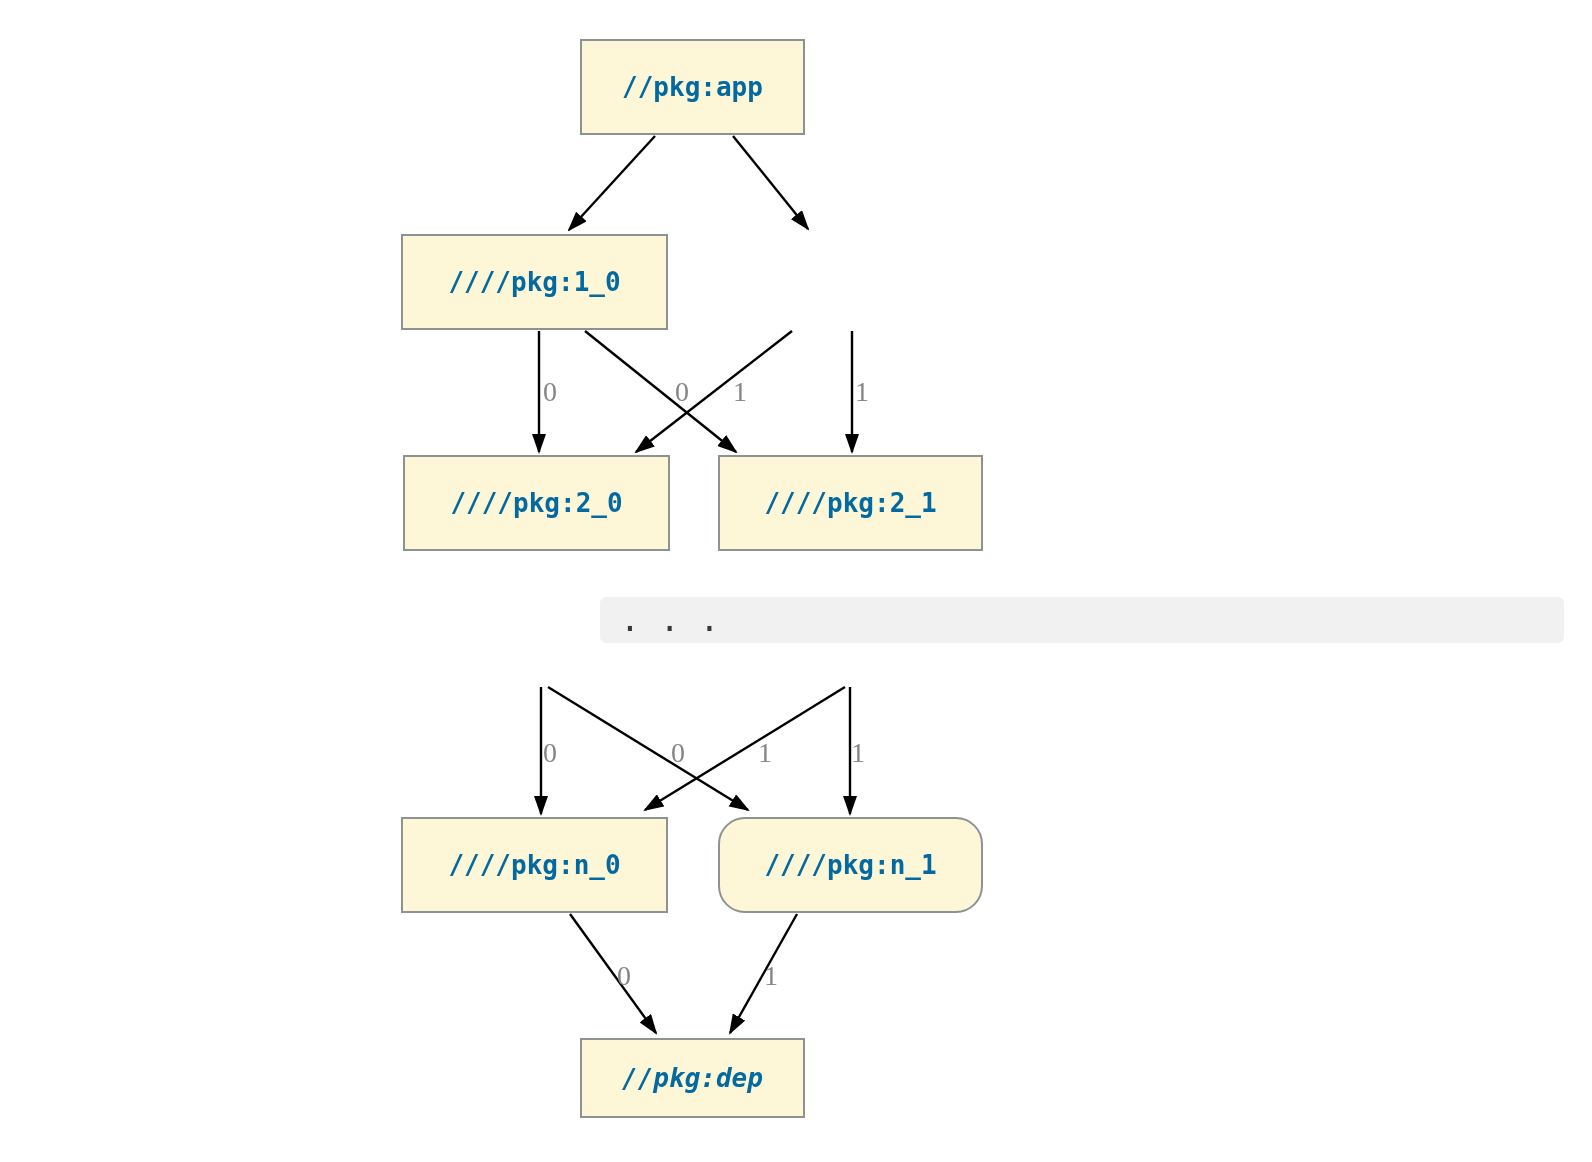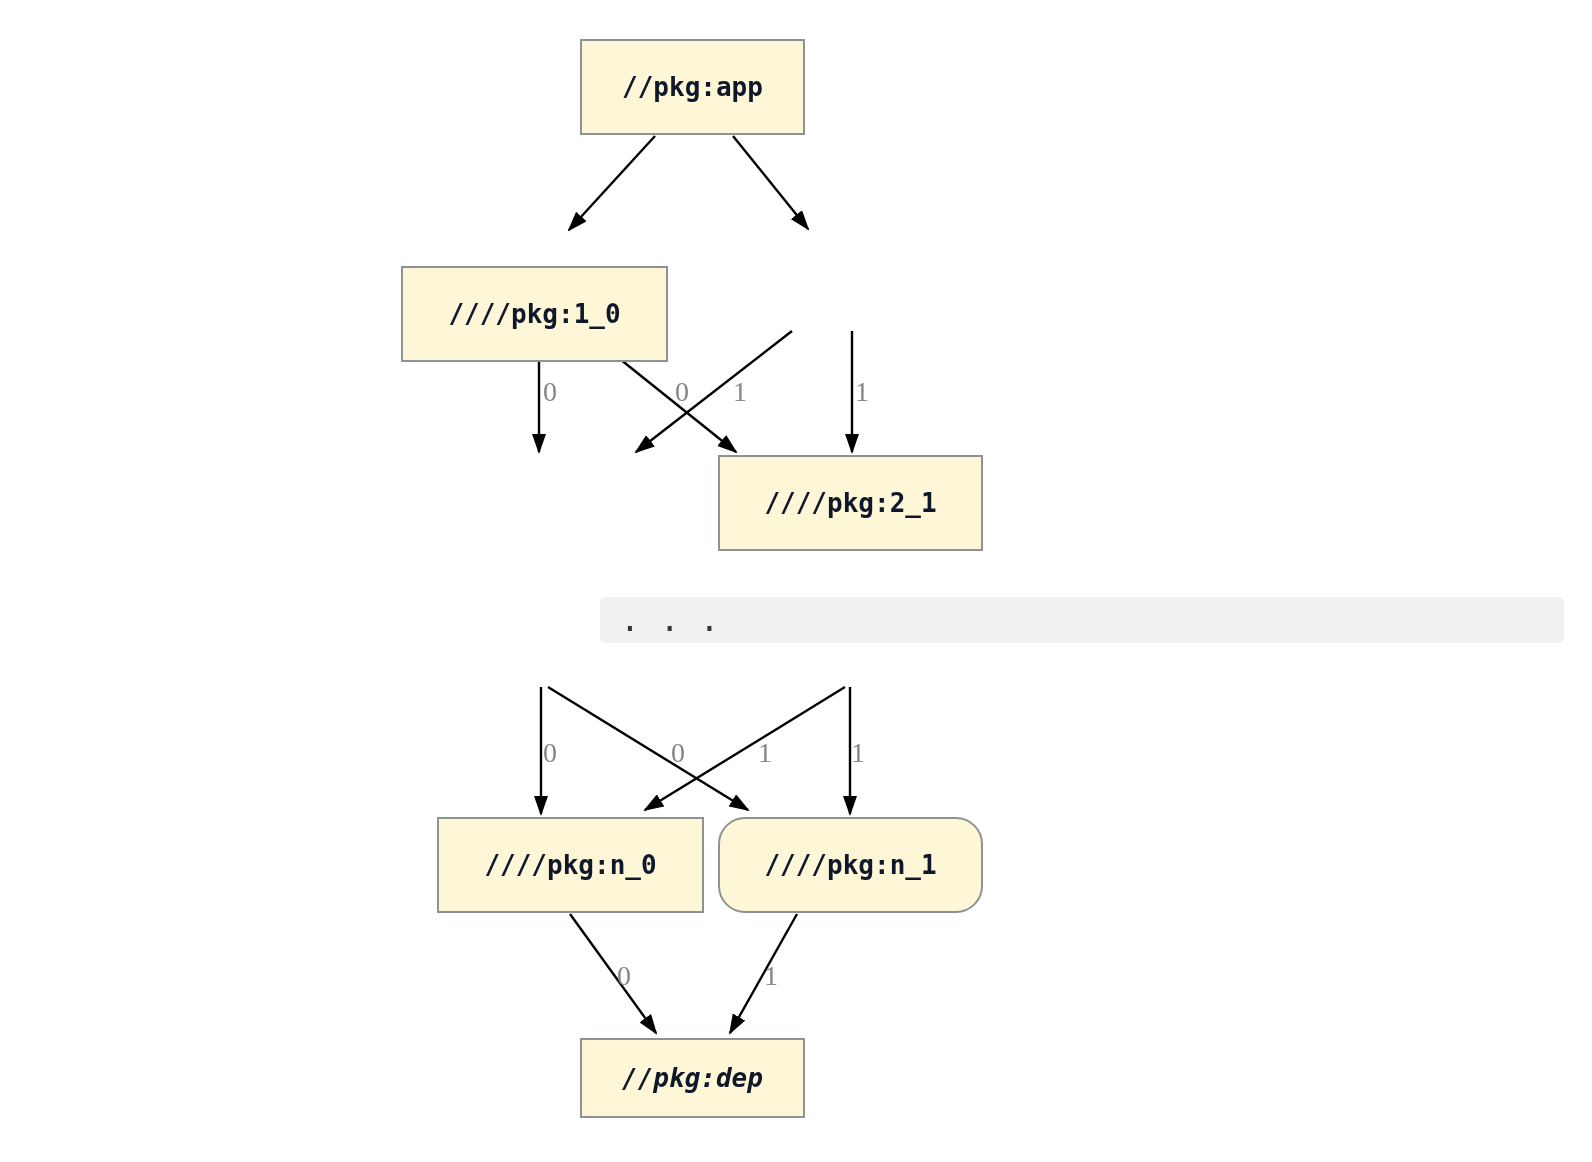--- a/index.html
+++ b/index.html
@@ -13,21 +13,21 @@
   #edges{position:absolute;left:0;top:0;z-index:1;pointer-events:none;}
   .node{
     position:absolute;
     box-sizing:border-box;
     background:var(--node-fill,#FDF6D7);
     border:2px solid var(--node-border,#8D9293);
     display:flex;align-items:center;justify-content:center;
     font-family:"DejaVu Sans Mono", monospace;
     font-weight:bold;
     font-size:26px;
-    color:#0f172a;
+    color:#0369a1;
     z-index:2;
     white-space:nowrap;
   }
   .edge-label{
     font-family:"Liberation Serif","DejaVu Serif",serif;
     font-size:28px;
     fill:var(--edge-label,#868686);
   }
   .edge{stroke:var(--edge-color,#000000);stroke-width:2.4;fill:none;}
   #ellipsis-bar{
@@ -82,26 +82,27 @@
 
     <line class="edge" x1="570" y1="914" x2="656" y2="1033" marker-end="url(#arrowhead)"></line>
     <line class="edge" x1="797" y1="914" x2="730" y2="1033" marker-end="url(#arrowhead)"></line>
 
     <text class="edge-label" x="624" y="985" text-anchor="middle">0</text>
     <text class="edge-label" x="771" y="985" text-anchor="middle">1</text>
   </svg>
 
   <div class="node" style="left:580px;top:39px;width:225px;height:96px;">//pkg:app</div>
 
-  <div class="node" style="left:401px;top:234px;width:267px;height:96px;margin-top:32px;">////pkg:1_0</div>
+  <div class="node" style="left:401px;top:234px;width:267px;height:96px;">////pkg:1_0</div>
 
+  <div class="node" style="left:403px;top:455px;width:267px;height:96px;">////pkg:2_0</div>
   <div class="node" style="left:718px;top:455px;width:265px;height:96px;">////pkg:2_1</div>
 
   <div id="ellipsis-bar">
     <span class="dots">.  .  .</span>
   </div>
 
-  <div class="node" style="left:401px;top:817px;width:267px;height:96px;margin-left:36px;">////pkg:n_0</div>
+  <div class="node" style="left:401px;top:817px;width:267px;height:96px;">////pkg:n_0</div>
   <div class="node" style="left:718px;top:817px;width:265px;height:96px;border-radius:27px;">////pkg:n_1</div>
 
   <div class="node" style="left:580px;top:1038px;width:225px;height:80px;font-style:italic;">//pkg:dep</div>
 
 </div>
 
 </body></html>

